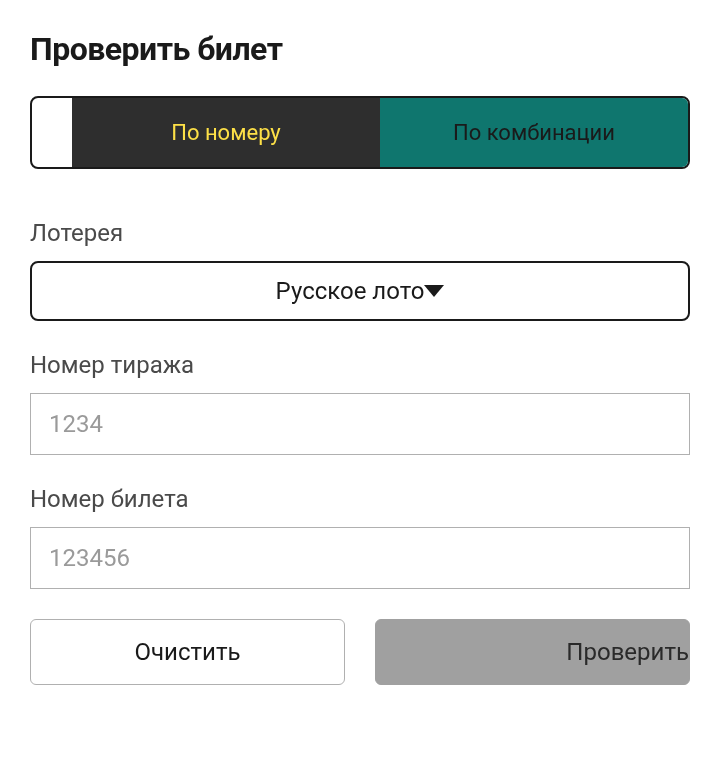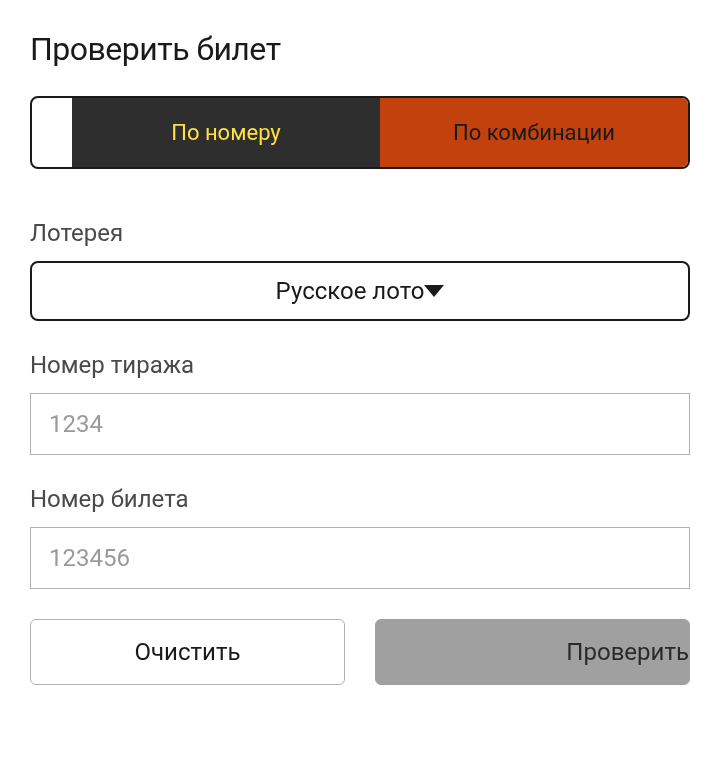--- a/index.html
+++ b/index.html
@@ -8,39 +8,39 @@
       padding: 0;
     }
     body {
       font-family: -apple-system, BlinkMacSystemFont, "Segoe UI", Roboto, Arial, sans-serif;
       background: #ffffff;
       padding: 30px;
       width: 720px;
     }
     .title {
       font-size: 32px;
-      font-weight: 400;
+      font-weight: 700;
       color: #1a1a1a;
       margin-bottom: 28px;
       letter-spacing: -0.5px;
     }
     .tabs {
       display: flex;
       border: 2px solid #1a1a1a;
       border-radius: 8px;
       overflow: hidden;
       margin-bottom: 50px;
     }
     .tab {
       flex: 1;
       padding: 22px 0;
       text-align: center;
       font-size: 22px;
       cursor: pointer;
-      background: #c2410c;
+      background: #0f766e;
       color: #1a1a1a;
       border: none;
       font-family: inherit;
     }
     .tab.active {
       background: #2e2e2e;
       color: #fde047;
       margin-left: 40px;
     }
     .field-group {

